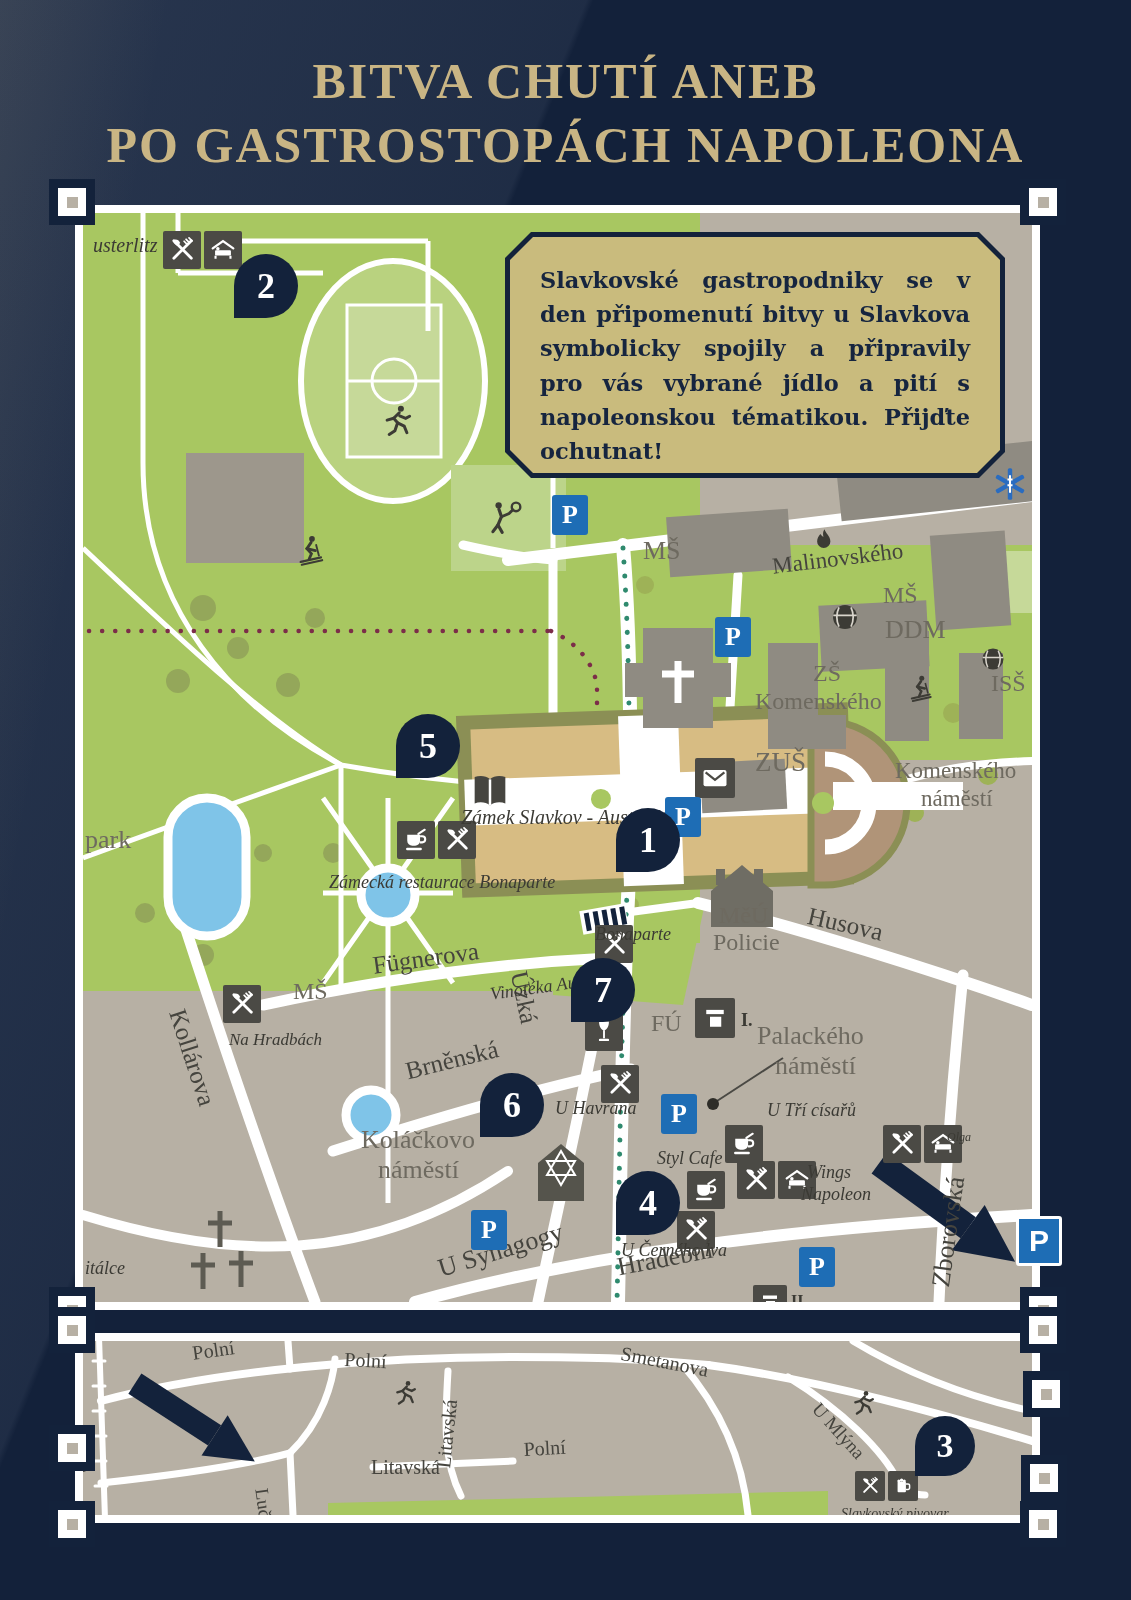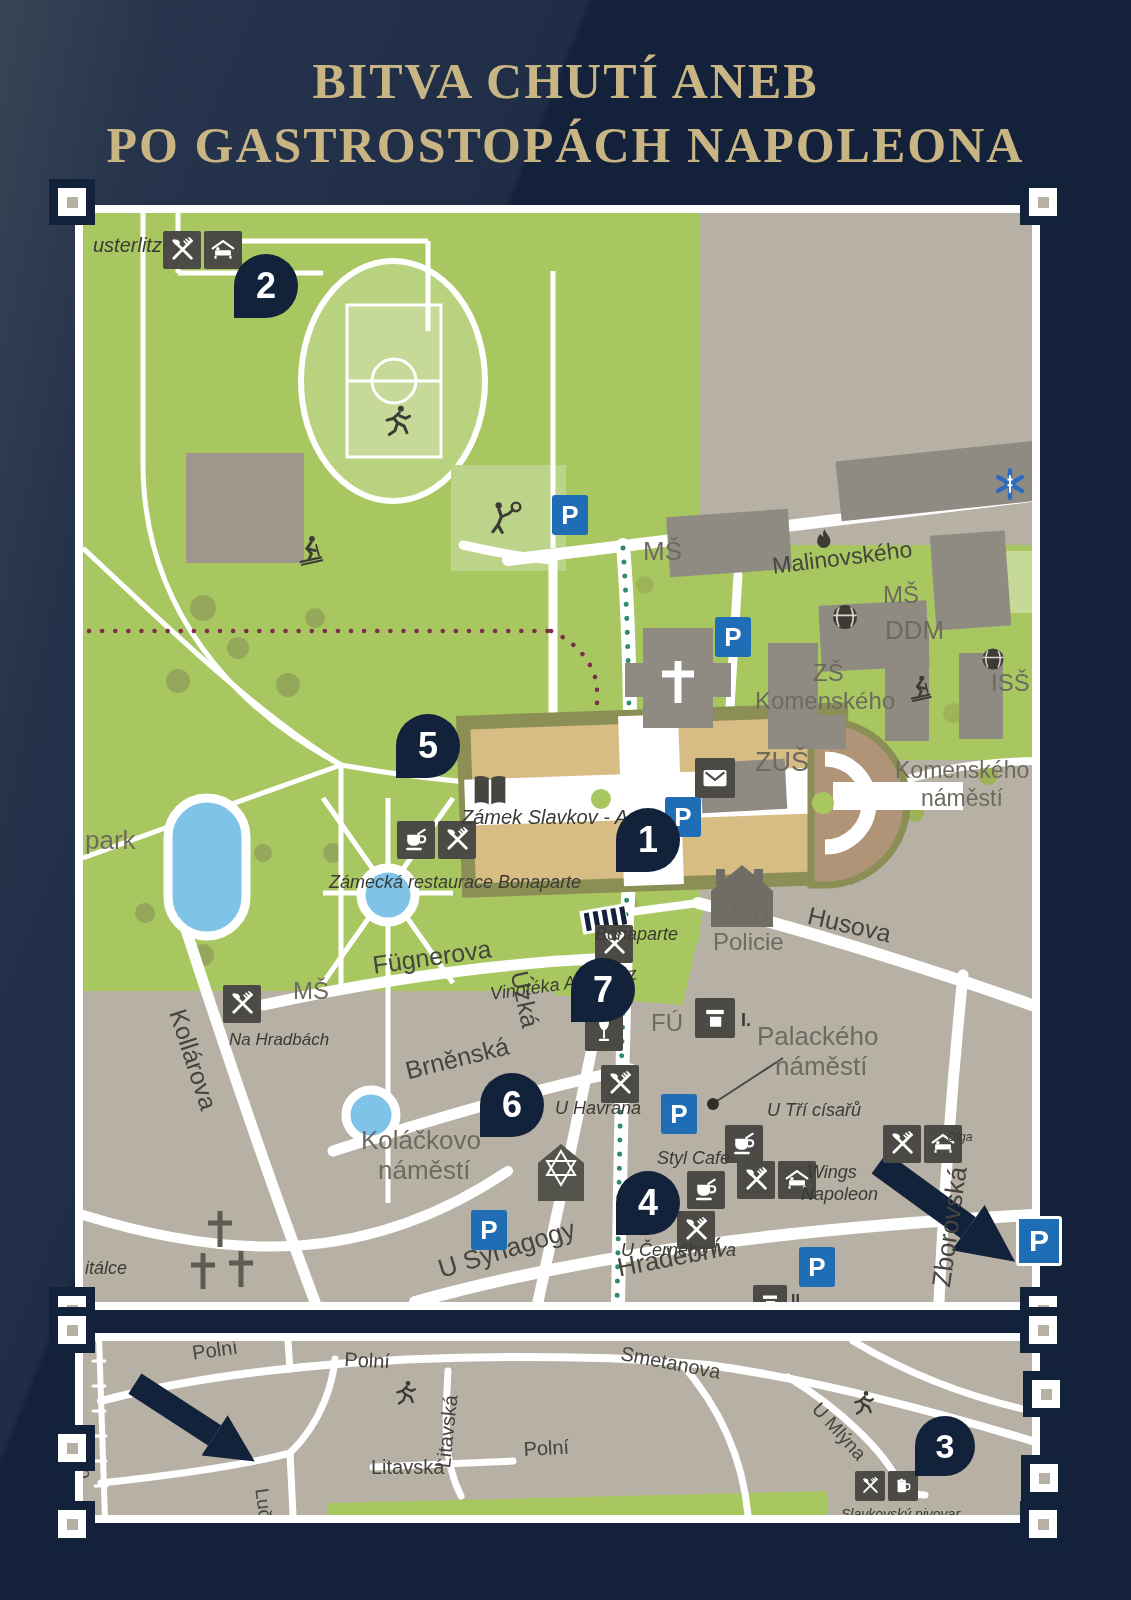--- a/index.html
+++ b/index.html
@@ -10,21 +10,21 @@
       linear-gradient(100deg, rgba(201,181,132,0.10) 0%, rgba(0,0,0,0) 12%),
       #13213a;}
   .title{position:absolute;left:0;width:100%;text-align:center;color:#c9b584;
     font-family:"Liberation Serif",serif;font-weight:bold;letter-spacing:2px;}
   #title1{top:52px;font-size:50px;}
   #title2{top:116px;font-size:50px;}
   .mapbox{position:absolute;border:8px solid #ffffff;background:#b7b0a4;overflow:hidden;}
   #main-map{left:75px;top:205px;width:949px;height:1089px;}
   #strip-map{left:75px;top:1333px;width:949px;height:174px;}
   .basesvg{position:absolute;left:0;top:0;}
-  .obj-layer{position:absolute;left:0;top:0;width:100%;height:100%;}
+  .obj-layer{position:absolute;left:0;top:0;width:100%;height:100%;font-family:Liberation Serif, serif;}
   .lbl{position:absolute;white-space:nowrap;transform-origin:0 0;line-height:1;}
   .lbl.area{color:#6e6a60;text-align:center;}
   .lbl.street{color:#45443e;}
   .lbl.poi{color:#3b3a34;font-style:italic;}
   .lbl.ip{color:#3b3a34;font-weight:bold;}
   .marker{position:absolute;background:#13223b;color:#fff;display:flex;align-items:center;justify-content:center;
     border-radius:50% 50% 50% 0;font-weight:bold;}
   .pbox{position:absolute;background:#1e6db5;color:#fff;display:flex;align-items:center;justify-content:center;
     border-radius:3px;font-weight:bold;}
   .pbox.big{border:3px solid #ffffff;}
@@ -571,20 +571,25 @@
         <div class="lbl street" style="left: 440px; top: 98px; font-size: 20px; transform: rotate(-3deg);">Polní</div>
         <div class="lbl street" style="left: 288px; top: 116px; font-size: 20px;">Litavská</div>
         <div class="lbl street" style="left: 188px; top: 146px; font-size: 19px; transform: rotate(82deg);">Luční</div>
         <div class="lbl street" style="left: 8px; top: 86px; font-size: 18px; transform: rotate(86deg);">Česko</div>
         <div class="lbl street" style="left: 740px; top: 58px; font-size: 19px; transform: rotate(48deg);">U Mlýna</div>
         <div class="lbl poi" style="left: 758px; top: 166px; font-size: 14px;">Slavkovský pivovar</div>
         <div class="marker" style="left: 832px; top: 75px; width: 60px; height: 60px; font-size: 34px;">3</div>
       </div>
   </div>
 
+  <div class="infobox">
+    <div class="infobox-inner">
+      <p>Slavkovské gastropodniky se v den připomenutí bitvy u Slavkova symbolicky spojily a připravily pro vás vybrané jídlo a pití s napoleonskou tématikou. Přijďte ochutnat!</p>
+    </div>
+  </div>
 
   <div class="pbox big" style="left:1016px;top:1216px;width:40px;height:44px;font-size:30px;">P</div>
 
   <div class="corner" style="left:58px;top:188px;">
       <i></i>
     </div>
   <div class="corner" style="left:1029px;top:188px;">
       <i></i>
     </div>
   <div class="corner" style="left:58px;top:1296px;">

